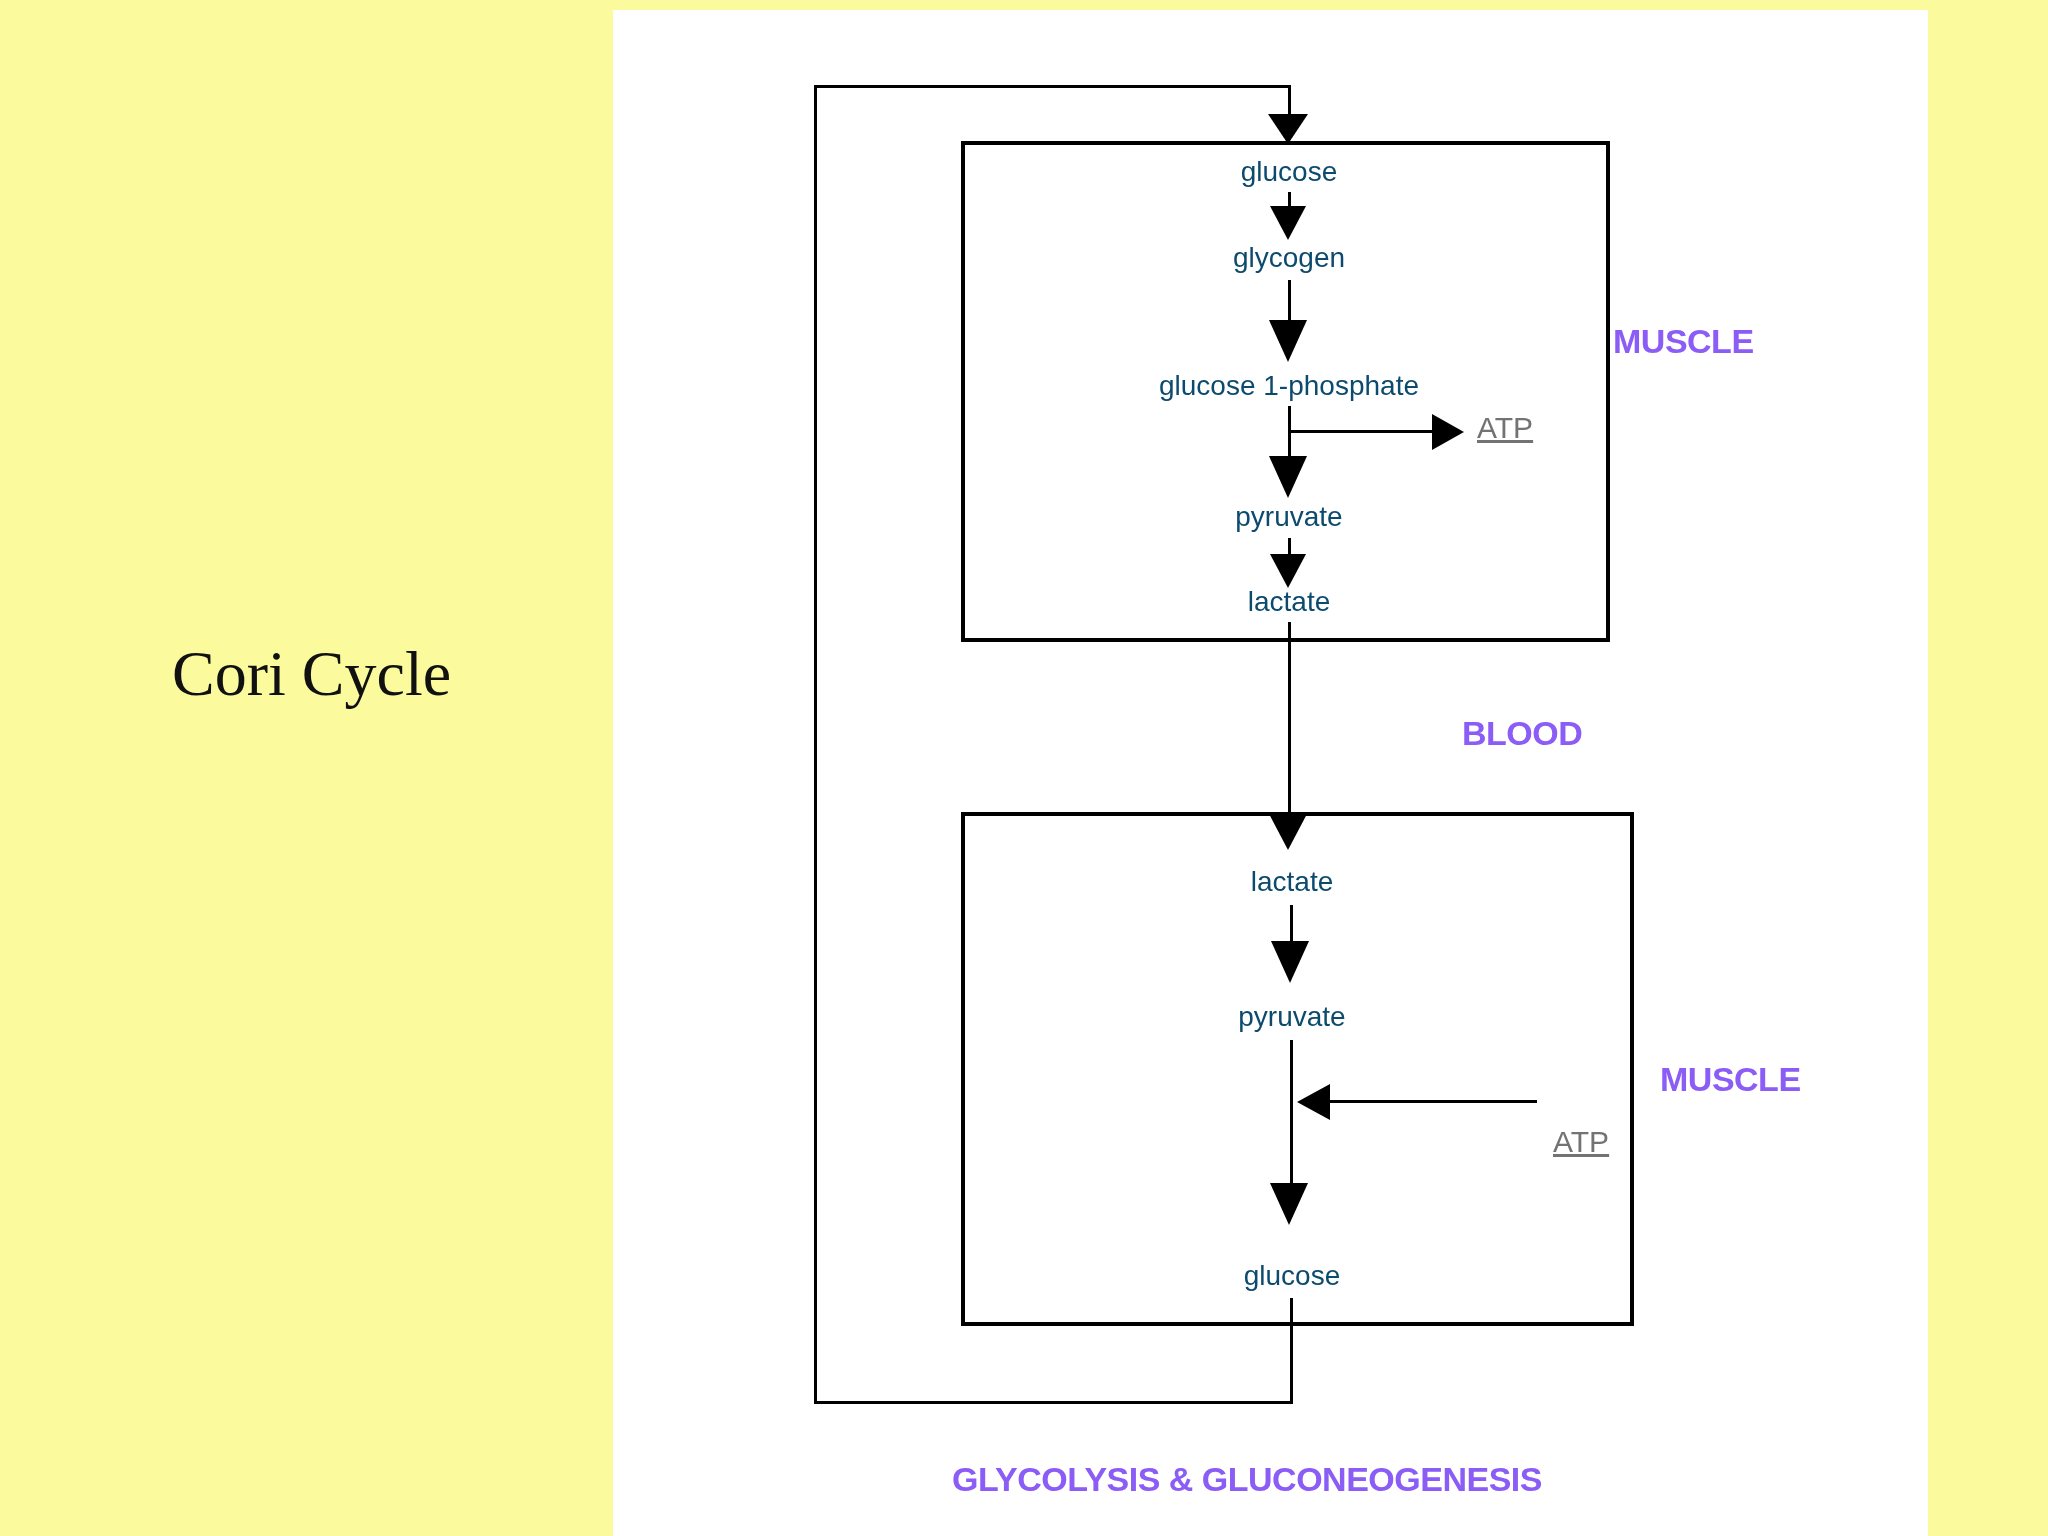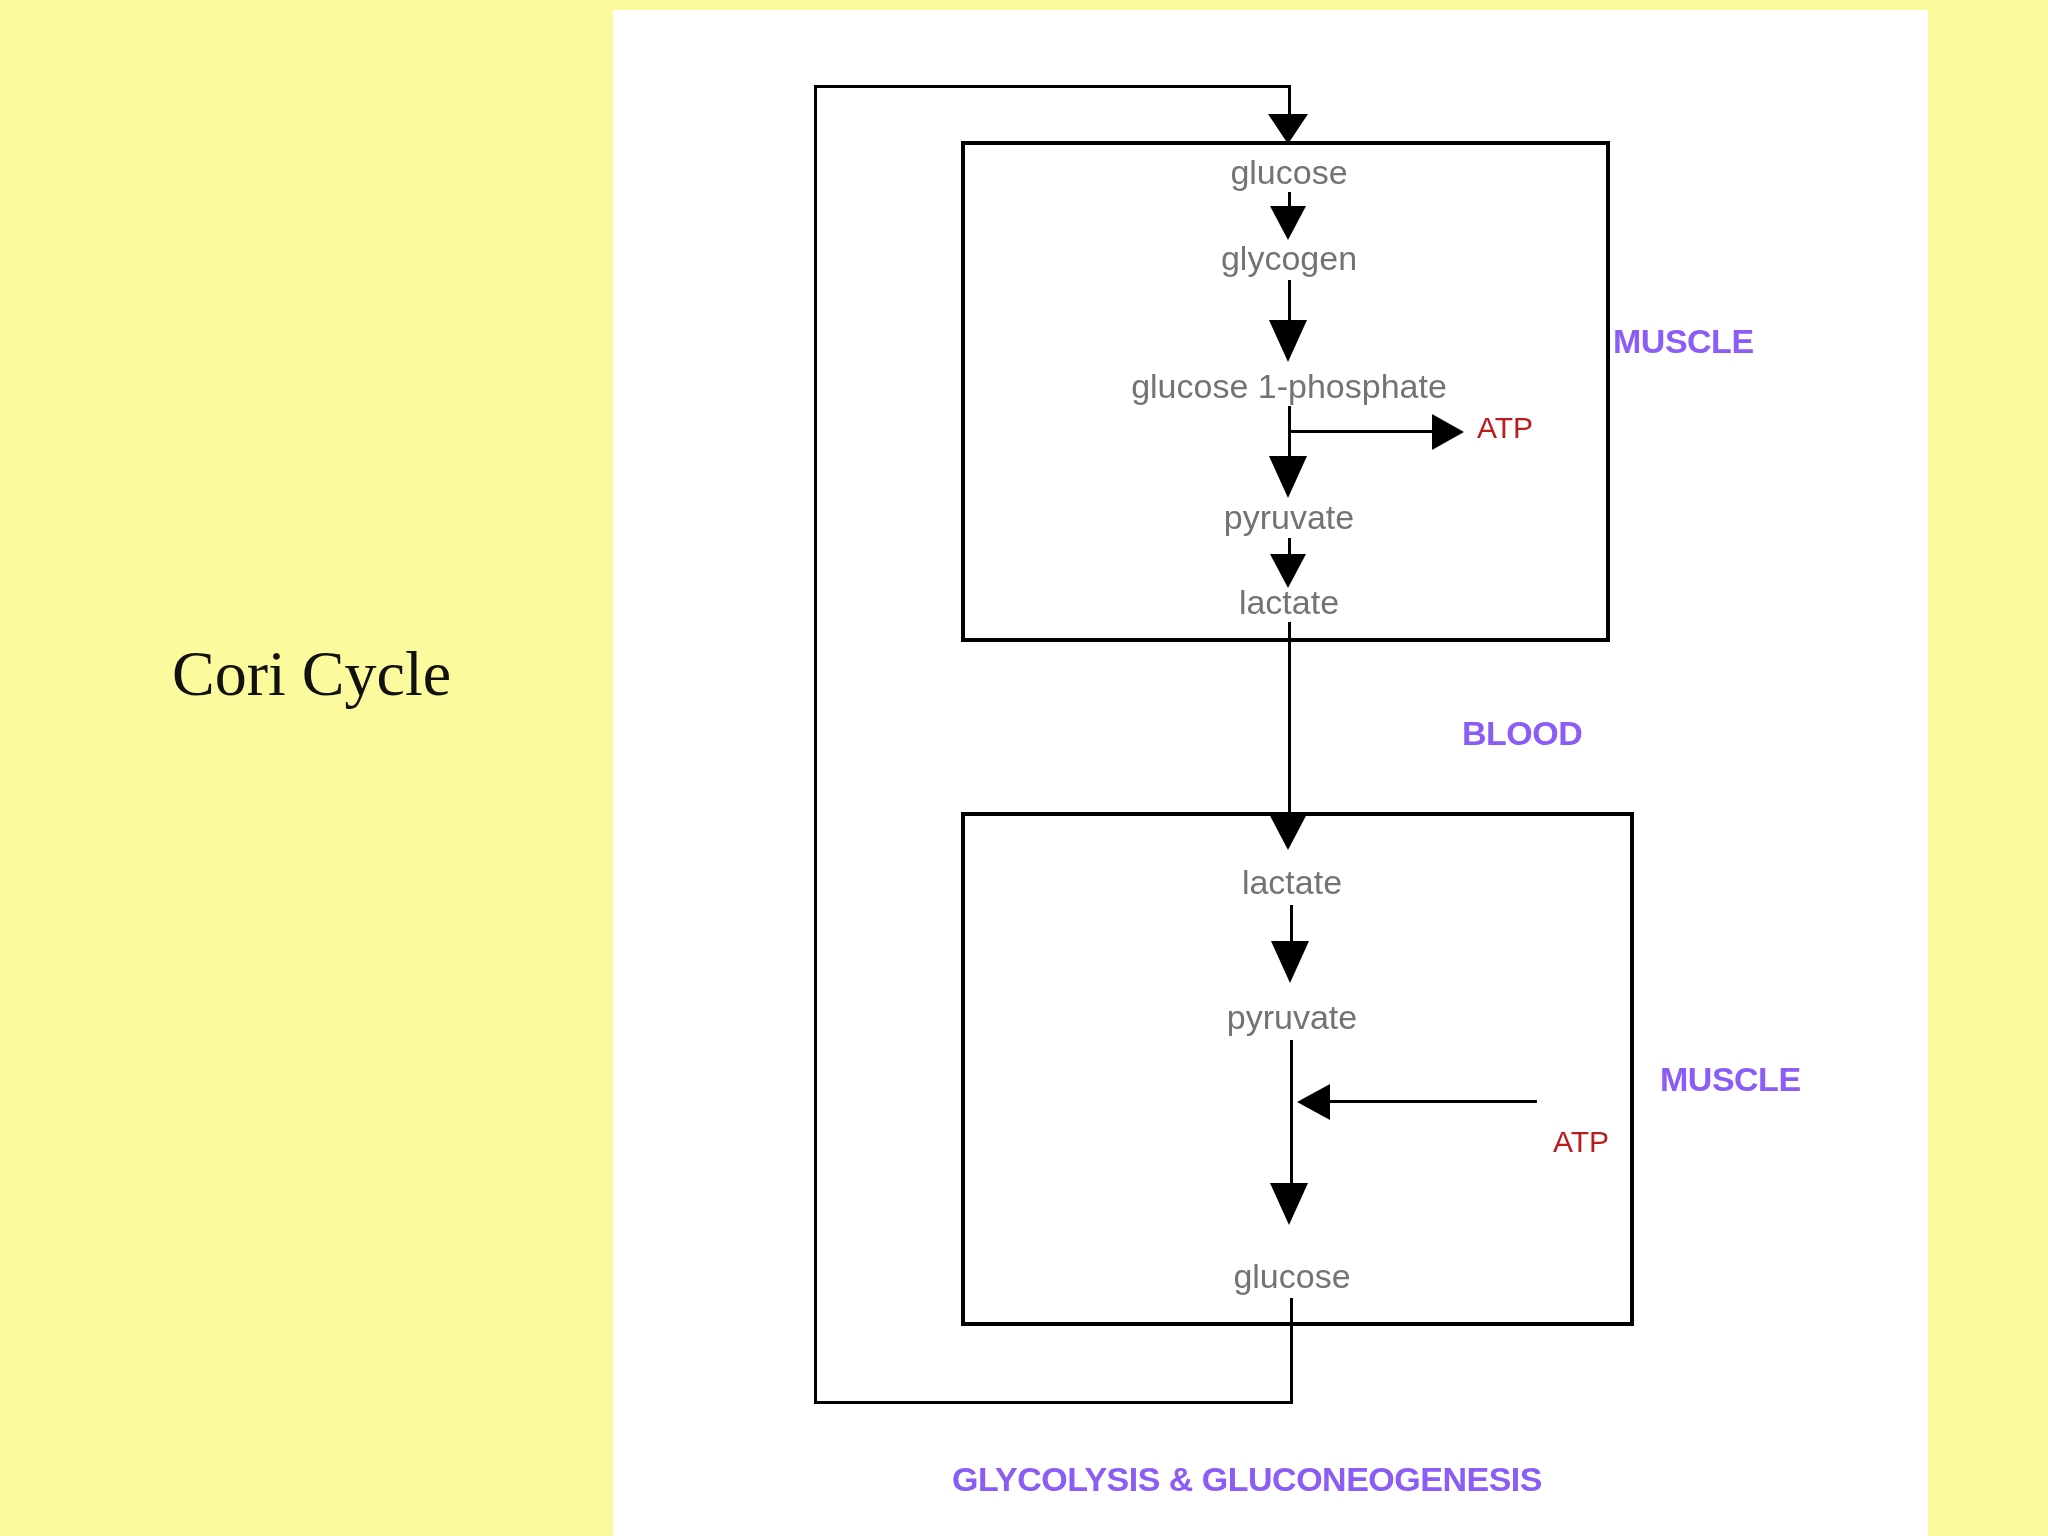--- a/index.html
+++ b/index.html
@@ -1,23 +1,23 @@
 <!DOCTYPE html>
 <html><head>
 <meta charset="utf-8">
 <style>
   html,body{margin:0;padding:0;background:#FBFB9D;}
   #stage{position:relative;width:2048px;height:1536px;background:#FBFB9D;overflow:hidden;
          font-family:"Liberation Sans",sans-serif;color:#000;}
   .panel{position:absolute;background:#FFFFFF;}
   .ln{position:absolute;background:#000;}
   .box{position:absolute;border:4px solid #000;box-sizing:border-box;background:transparent;}
-  .node{position:absolute;font-size:34px;line-height:36px;white-space:nowrap;
-        transform:translateX(-50%);text-align:center;color:#737373;}
-  .plain{position:absolute;font-size:30px;line-height:36px;white-space:nowrap;color:#b91c1c;}
+  .node{position:absolute;font-size:28px;line-height:36px;white-space:nowrap;
+        transform:translateX(-50%);text-align:center;color:#0c4a6e;}
+  .plain{position:absolute;font-size:30px;line-height:36px;white-space:nowrap;color:#737373;text-decoration:underline;}
   .bold{position:absolute;font-size:34px;line-height:38px;font-weight:bold;
         letter-spacing:-0.5px;white-space:nowrap;color:#8b5cf6;}
   .title{position:absolute;font-family:"Liberation Serif",serif;font-size:64px;
          line-height:72px;color:#111;white-space:nowrap;}
   .ah{position:absolute;width:0;height:0;}
   .ah-down-lg{border-left:19px solid transparent;border-right:19px solid transparent;border-top:42px solid #000;}
   .ah-down-md{border-left:18px solid transparent;border-right:18px solid transparent;border-top:34px solid #000;}
   .ah-down-entry{border-left:20px solid transparent;border-right:20px solid transparent;border-top:30px solid #000;}
   .ah-down-conn{border-left:20px solid transparent;border-right:20px solid transparent;border-top:38px solid #000;}
   .ah-right{border-top:18px solid transparent;border-bottom:18px solid transparent;border-left:32px solid #000;}

